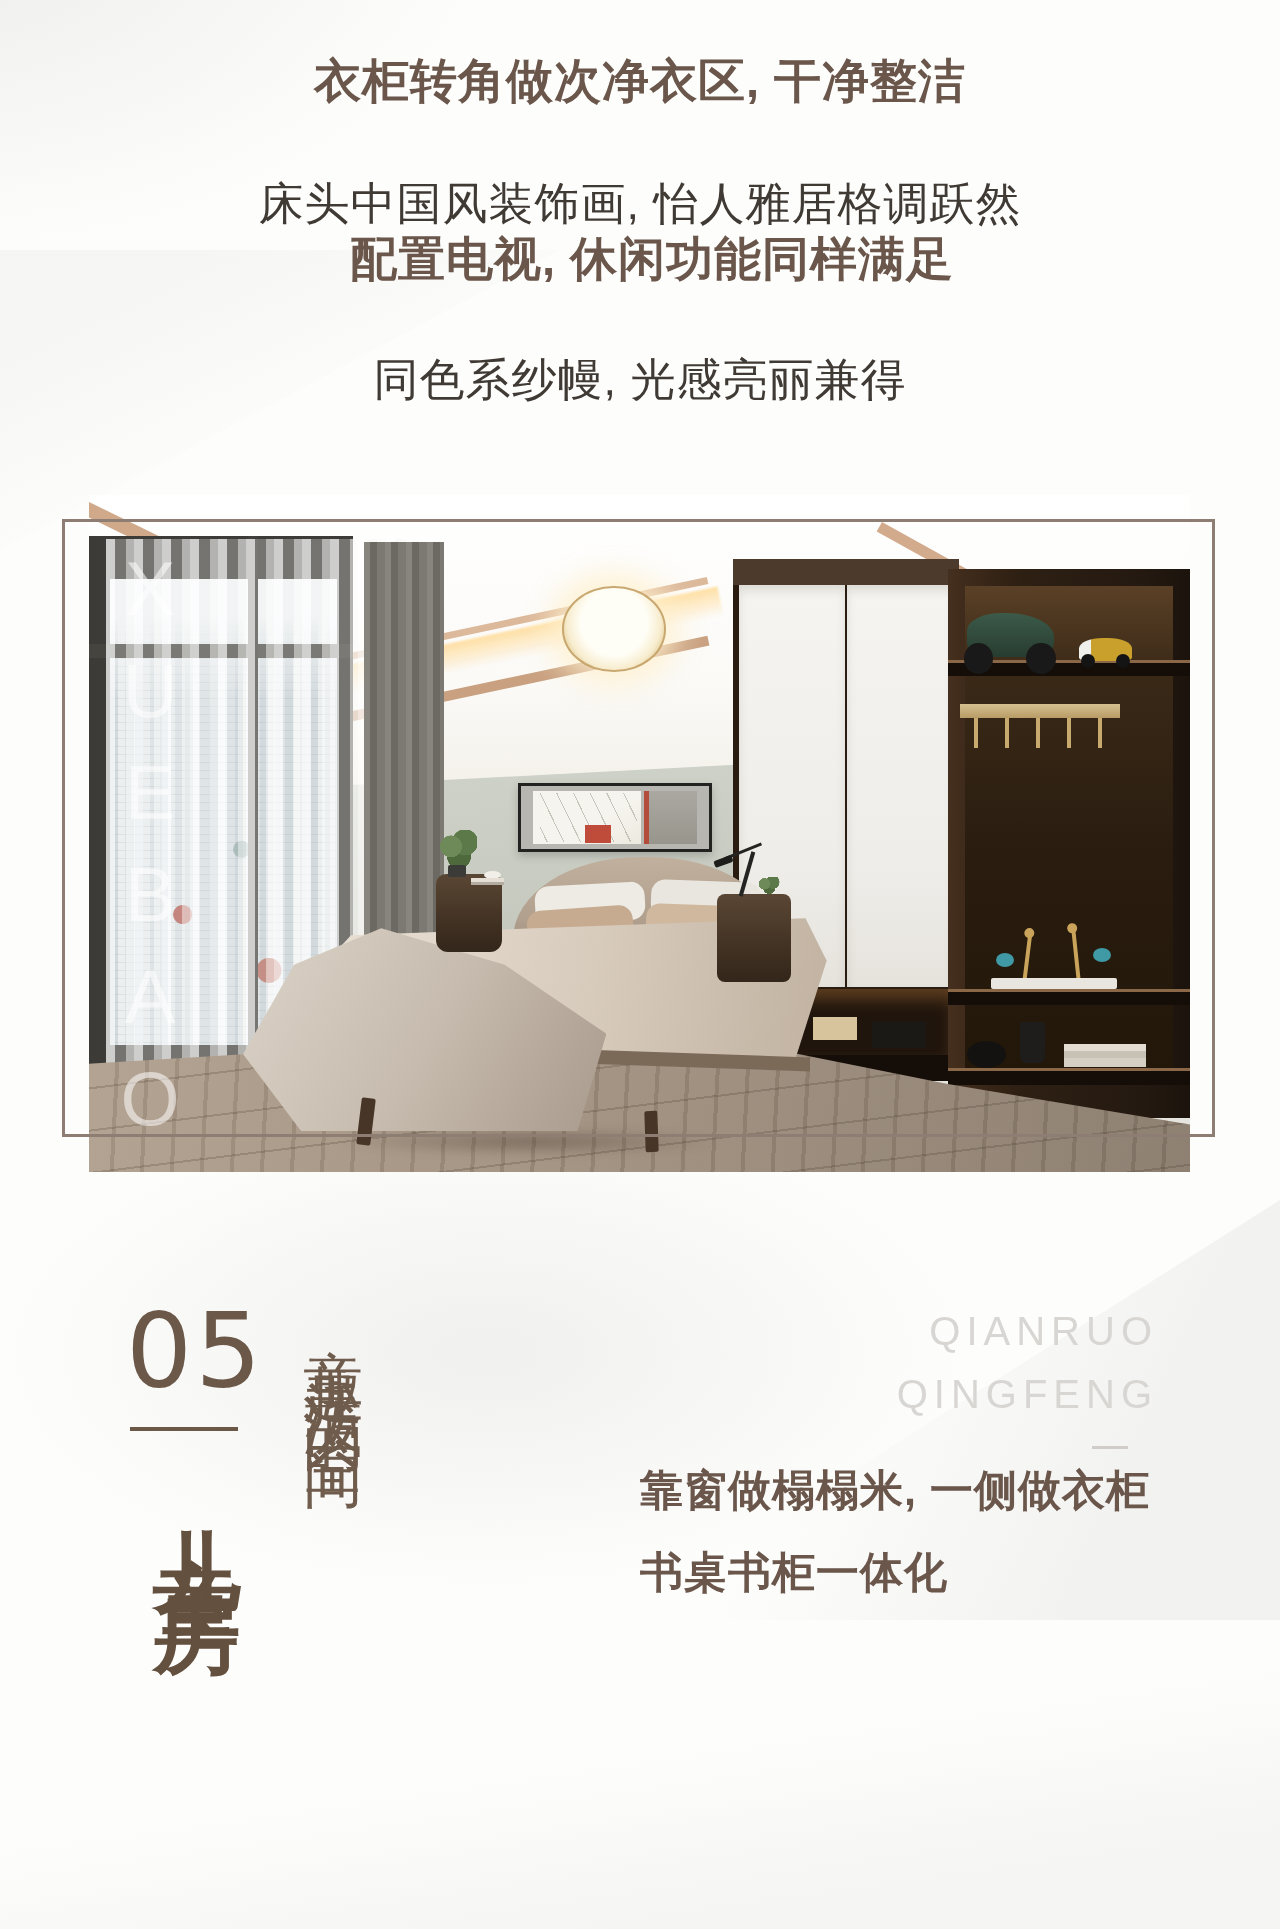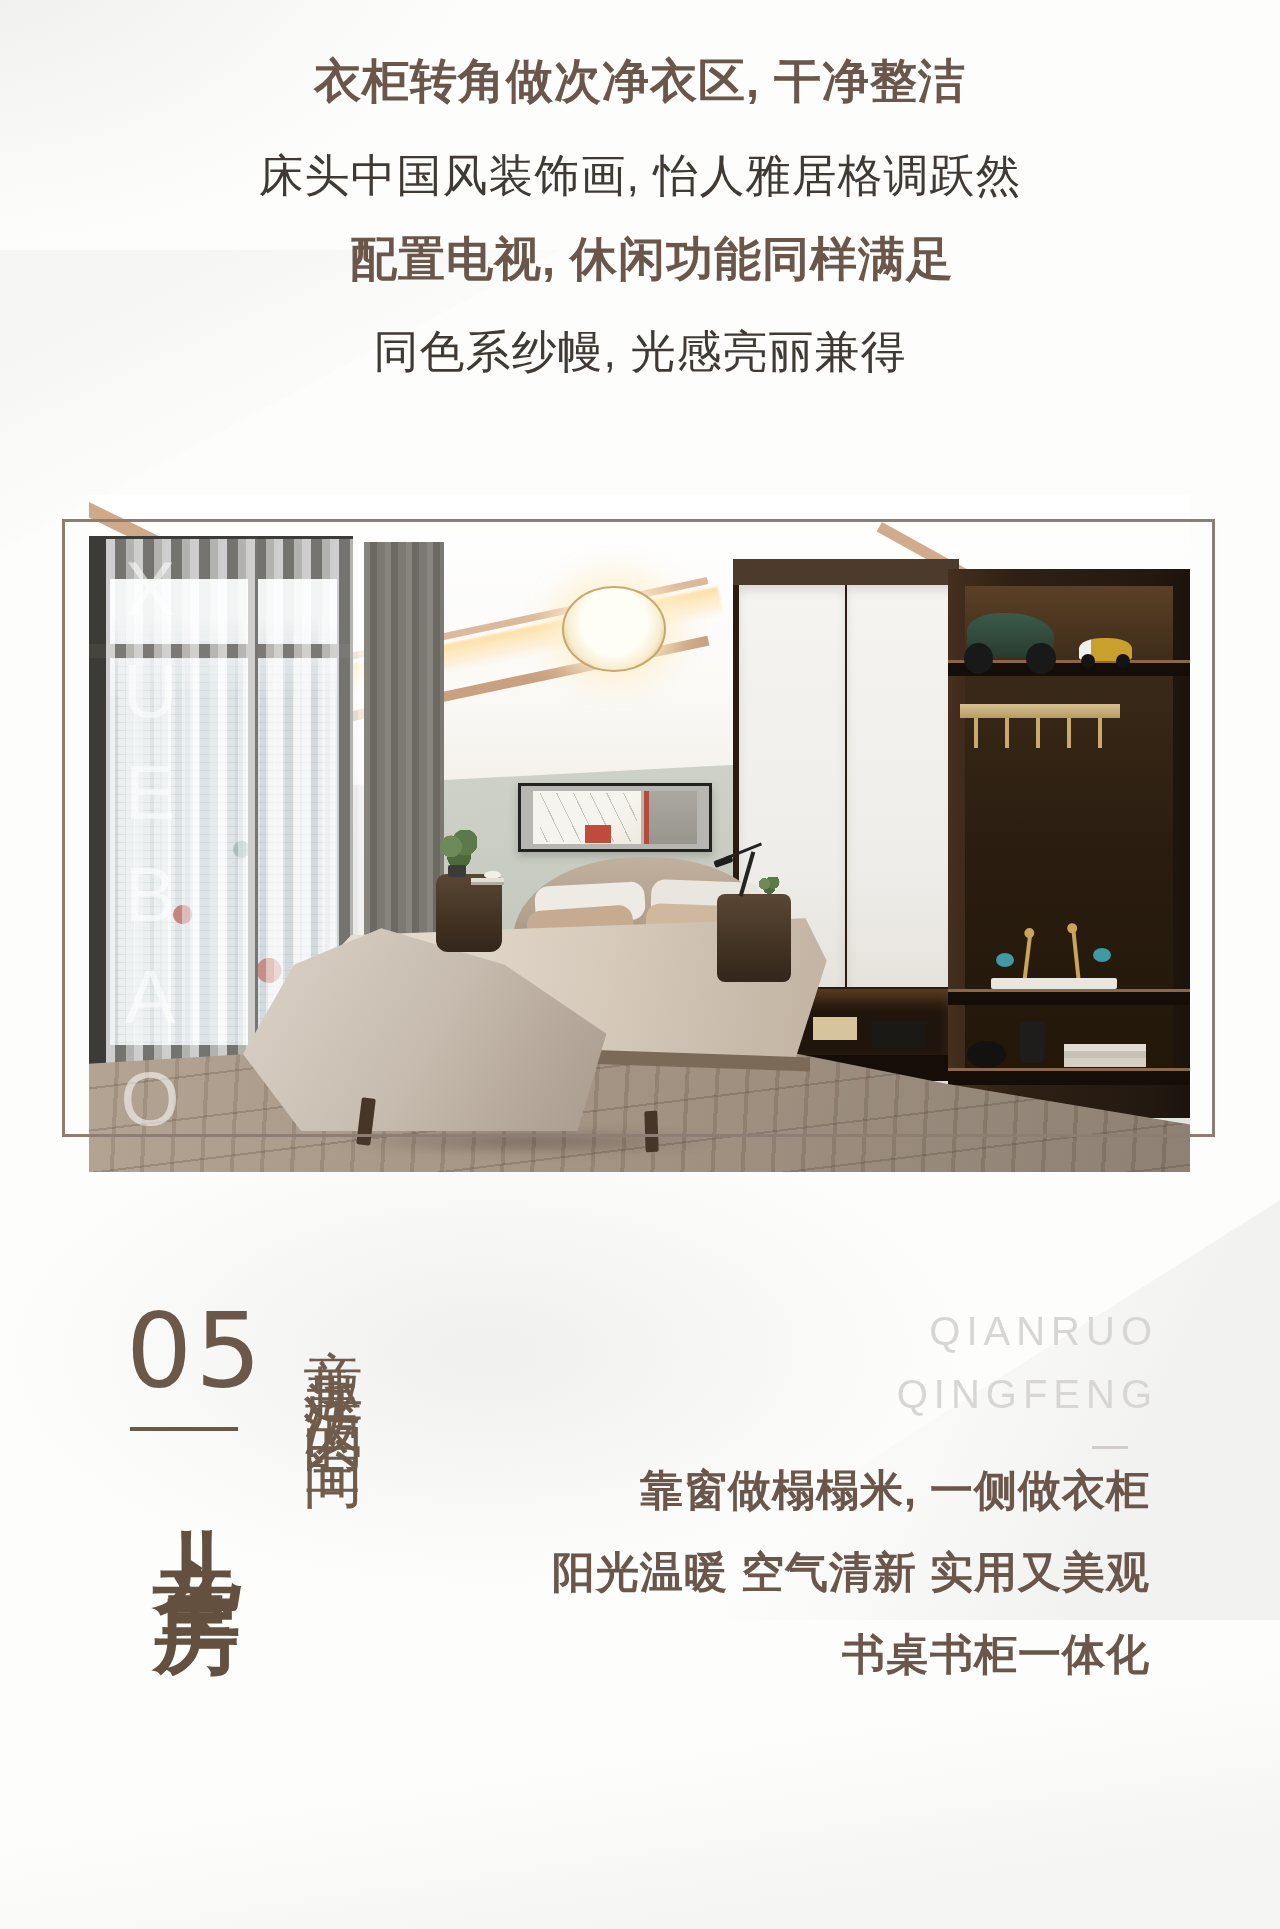--- a/index.html
+++ b/index.html
@@ -19,21 +19,21 @@
   .bg4{right:0;top:1200px;width:720px;height:420px;opacity:.8;
        background:linear-gradient(115deg, rgba(255,255,255,0) 38%, #efefee 78%);
        clip-path:polygon(100% 0,100% 100%,8% 100%);}
   .bg5{left:0;top:1660px;width:1280px;height:269px;opacity:.7;
        background:linear-gradient(172deg, rgba(255,255,255,0) 42%, #f1f1f0 80%);}
 
   
   .intro-line{position:absolute;left:0;width:100%;margin:0;text-align:center;
               letter-spacing:1px;white-space:nowrap;}
   .intro-line.bold{font-size:47px;font-weight:700;color:#6a564a;text-align:center;}
-  .intro-line.regular{font-size:45px;font-weight:400;color:#403a35;}
+  .intro-line.regular{font-size:45px;font-weight:400;color:#403a35;margin-top:28px;}
   .il-1{top:50px;} .il-2{top:146px;} .il-3{top:228px;margin-left:12px;} .il-4{top:322px;}
 
   
   .frame-rect{left:62px;top:519px;width:1147px;height:612px;
               border:3px solid #8d7d72;z-index:6;}
 
   
   .photo{left:89px;top:495px;width:1101px;height:677px;overflow:hidden;
          background:#e6e4df;z-index:2;}
   .photo *{position:absolute;}
@@ -200,21 +200,21 @@
   .sec-title-v{left:138px;top:1458px;margin:0;writing-mode:vertical-rl;text-orientation:upright;
       font-size:88px;font-weight:700;letter-spacing:27px;color:#64503f;height:370px;}
   .sec-subtitle-v{left:292px;top:1300px;margin:0;writing-mode:vertical-rl;text-orientation:upright;
       font-size:60px;font-weight:300;letter-spacing:17px;color:#6f5c4c;height:580px;}
 
   .brand{right:122px;top:1300px;text-align:right;color:#d8d6d3;
       font-size:40px;font-weight:400;letter-spacing:6px;line-height:63px;}
   .brand-dash{display:block;width:36px;height:3px;background:#cfccc9;
       margin:20px 30px 0 auto;}
 
-  .desc{right:130px;top:1462px;text-align:right;}
+  .desc{right:130px;top:1462px;text-align:left;}
   .desc p{margin:0 0 24px 0;white-space:nowrap;}
   .desc .bold{font-size:43px;font-weight:700;color:#6a564a;letter-spacing:1px;}
   .desc .regular{font-size:41px;font-weight:400;color:#3c3834;letter-spacing:1px;}
 </style>
 </head>
 <body>
 
 <div class="bg-shape bg1"></div>
 <div class="bg-shape bg2"></div>
 <div class="bg-shape bg3"></div>
@@ -328,16 +328,15 @@
   <p class="abs sec-subtitle-v">童趣活泼的空间</p>
 
   <div class="abs brand">
     <div>QIANRUO</div>
     <div>QINGFENG</div>
     <span class="brand-dash"></span>
   </div>
 
   <div class="abs desc">
     <p class="bold">靠窗做榻榻米, 一侧做衣柜</p>
-    <p class="bold">阳光温暖 空气清新 实用又美观</p>
     <p class="bold">书桌书柜一体化</p>
   </div>
 </section>
 
 </body></html>

